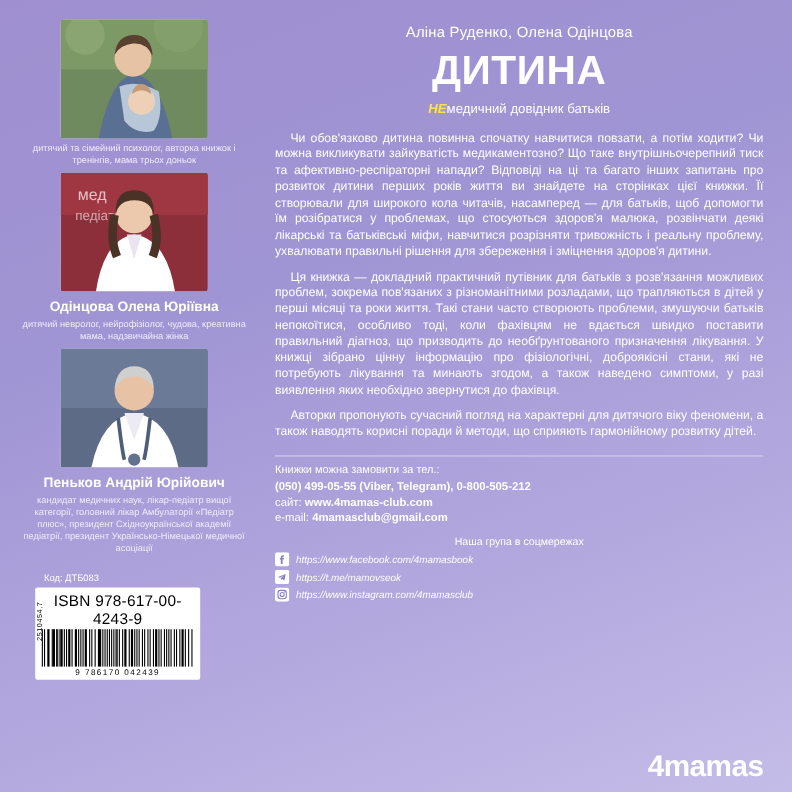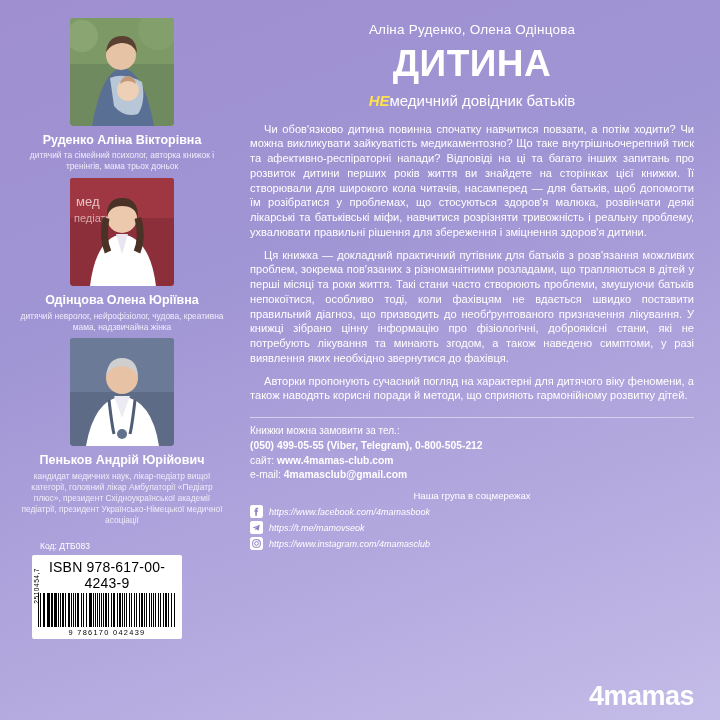--- a/index.html
+++ b/index.html
@@ -26,21 +26,21 @@
     align-items: center;
   }
   .author-card {
     width: 100%;
     display: flex;
     flex-direction: column;
     align-items: center;
     margin-bottom: 6px;
   }
   .photo {
-    width: 104px; height: 108px;
+    width: 134px; height: 108px;
     border-radius: 3px;
     overflow: hidden;
     position: relative;
     background: #cfc6e4;
   }
   .photo svg { display: block; width: 100%; height: 100%; }
   .author-name {
     margin-top: 7px;
     font-size: 12.5px;
     font-weight: bold;
@@ -123,21 +123,21 @@
     color: #ffffff;
     font-weight: bold;
     font-size: 37px;
     line-height: 1.02;
     margin-top: 8px;
     letter-spacing: .5px;
   }
   .subtitle {
     text-align: center;
     margin-top: 9px;
-    font-size: 15px;
+    font-size: 12px;
     color: #ffffff;
   }
   .subtitle .ne {
     color: #ffe14d;
     font-style: italic;
     font-weight: bold;
   }
   .body-text {
     margin-top: 13px;
     color: #ffffff;
@@ -218,21 +218,20 @@
           <circle cx="20" cy="18" r="16" fill="#93ad78" opacity=".6"></circle>
           <circle cx="96" cy="12" r="20" fill="#8aa470" opacity=".5"></circle>
           <path d="M30 108 Q40 52 60 50 Q82 52 92 108 Z" fill="#5a6f94"></path>
           <circle cx="59" cy="37" r="15" fill="#e7c3a6"></circle>
           <path d="M44 34 Q46 18 60 18 Q74 18 75 35 Q70 24 59 25 Q49 26 44 34 Z" fill="#5a4030"></path>
           <path d="M48 60 Q62 54 80 64 Q84 84 76 96 Q62 100 52 88 Z" fill="#b8c7d8"></path>
           <circle cx="66" cy="72" r="11" fill="#edd0b6"></circle>
           <path d="M58 66 q8 -6 16 0 q-2 -8 -8 -8 q-6 0 -8 8z" fill="#c59a78"></path>
         </svg>
       </div>
-      <div class="author-name">Руденко Аліна Вікторівна</div>
       <div class="author-desc">дитячий та сімейний психолог, авторка книжок і тренінгів, мама трьох доньок</div>
     </div>
 
     <div class="author-card">
       <div class="photo">
         <svg viewBox="0 0 120 108" preserveAspectRatio="xMidYMid slice">
           <rect width="120" height="108" fill="#8c2f3a"></rect>
           <rect x="0" y="0" width="120" height="40" fill="#9e3741"></rect>
           <text x="14" y="28" font-family="Liberation Sans" font-size="13" fill="#f3d9d9" opacity=".85">мед</text>
           <text x="12" y="44" font-family="Liberation Sans" font-size="11" fill="#f3d9d9" opacity=".7">педіатр</text>

